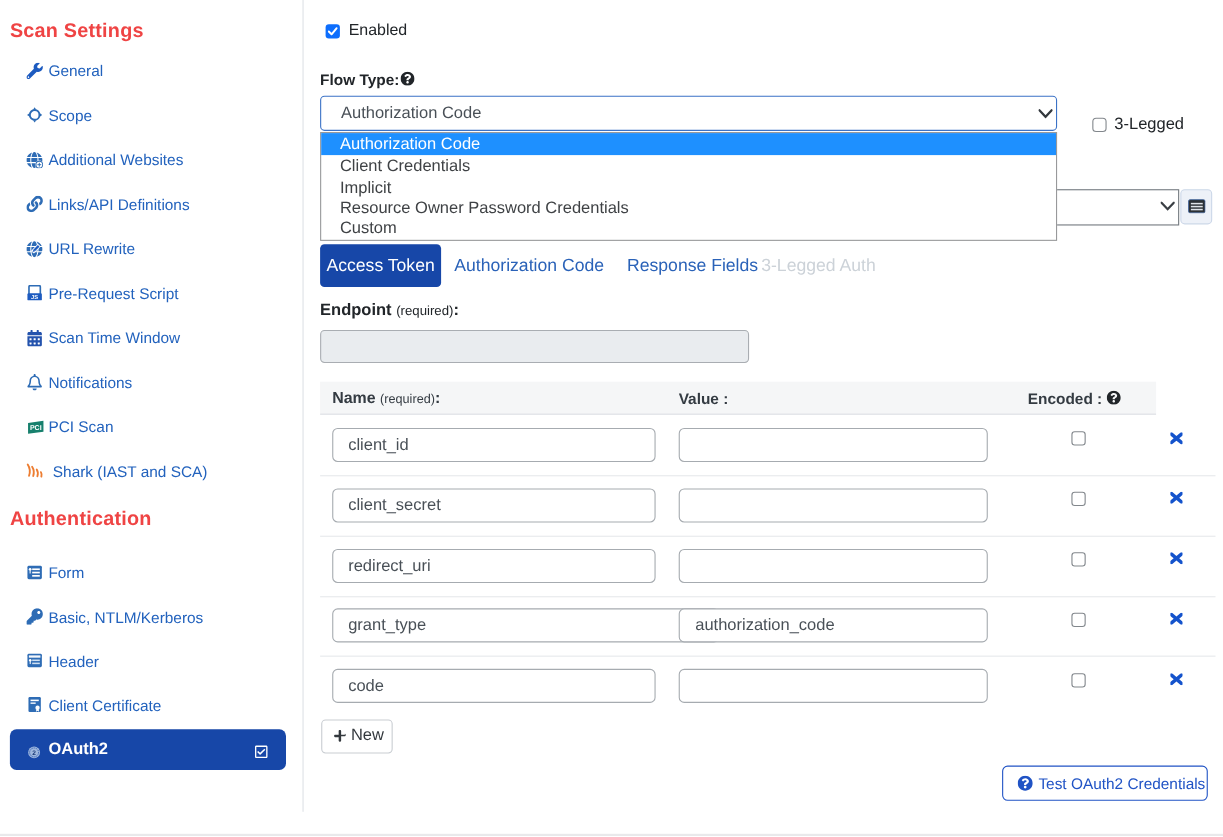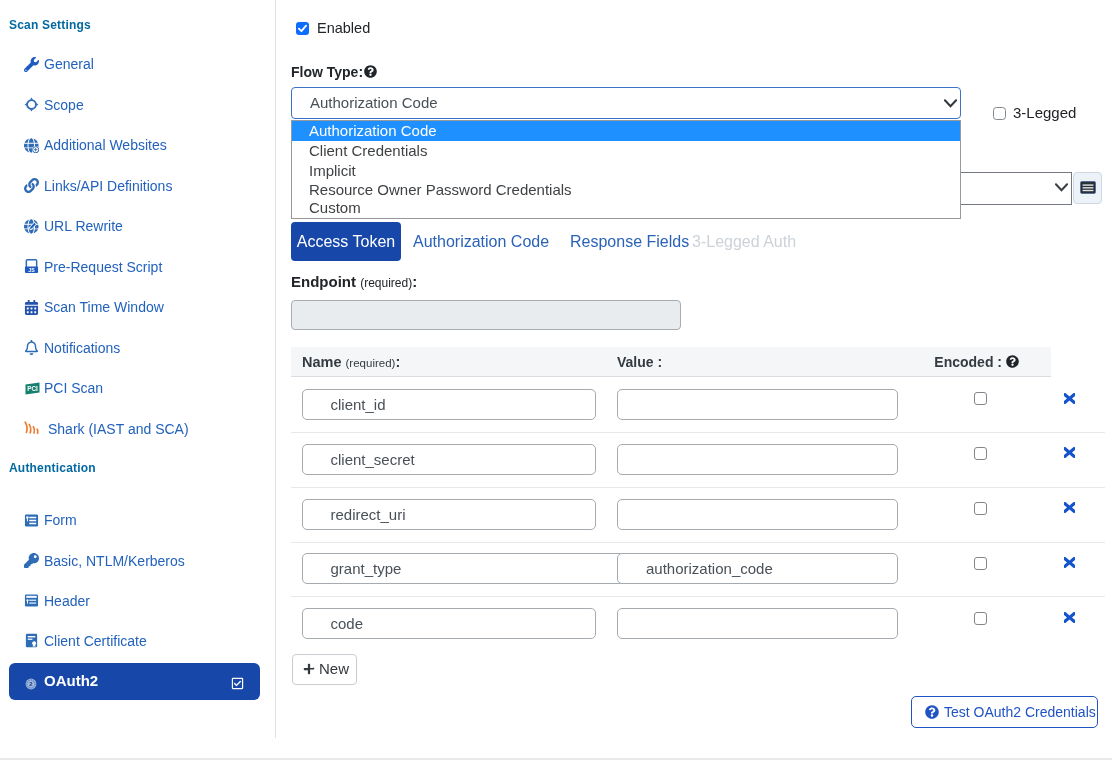--- a/index.html
+++ b/index.html
@@ -1,22 +1,22 @@
 <!DOCTYPE html>
 <html><head>
 <meta charset="utf-8">
 <style>
   html,body{margin:0;padding:0}
   body{width:1112px;height:761px;background:#fff;font-family:"Liberation Sans",sans-serif;position:relative;overflow:hidden;-webkit-font-smoothing:antialiased}
   .abs{position:absolute}
-  .shead{position:absolute;left:9px;font-size:12px;font-weight:bold;color:#0369a1;letter-spacing:.2px}
+  .shead{position:absolute;left:9px;font-size:18px;font-weight:bold;color:#ef4444;letter-spacing:.2px}
   .sitem{position:absolute;left:44px;height:22px;line-height:22px;font-size:14px;color:#2262bd;white-space:nowrap}
   .sicon{position:absolute;left:24px;width:15px;height:15px}
   .divh{position:absolute;height:1px;background:#e6e9ec}
-  .inp{position:absolute;height:31px;background:#fff;border:1px solid #a6abb0;border-radius:5px;font-size:15px;color:#495057;line-height:29px;padding:0 28px;white-space:nowrap;box-sizing:border-box}
+  .inp{position:absolute;height:31px;background:#fff;border:1px solid #a6abb0;border-radius:5px;font-size:15px;color:#495057;line-height:29px;padding:0 14px;white-space:nowrap;box-sizing:border-box}
   .cbx{position:absolute;width:13px;height:13px;border:1px solid #82878c;border-radius:3px;background:#fff;box-sizing:border-box}
   .xic{position:absolute;width:11px;height:11px}
   .tabtxt{position:absolute;font-size:16px;color:#2a62b8;height:39px;line-height:39px;text-align:center;white-space:nowrap}
 </style>
 </head>
 <body>
 
 <div class="abs" style="left:275px;top:0;width:1px;height:738px;background:#dee2e6"></div>
 <div class="shead" style="top:18px">Scan Settings</div>
 <div class="shead" style="top:461px">Authentication</div>

